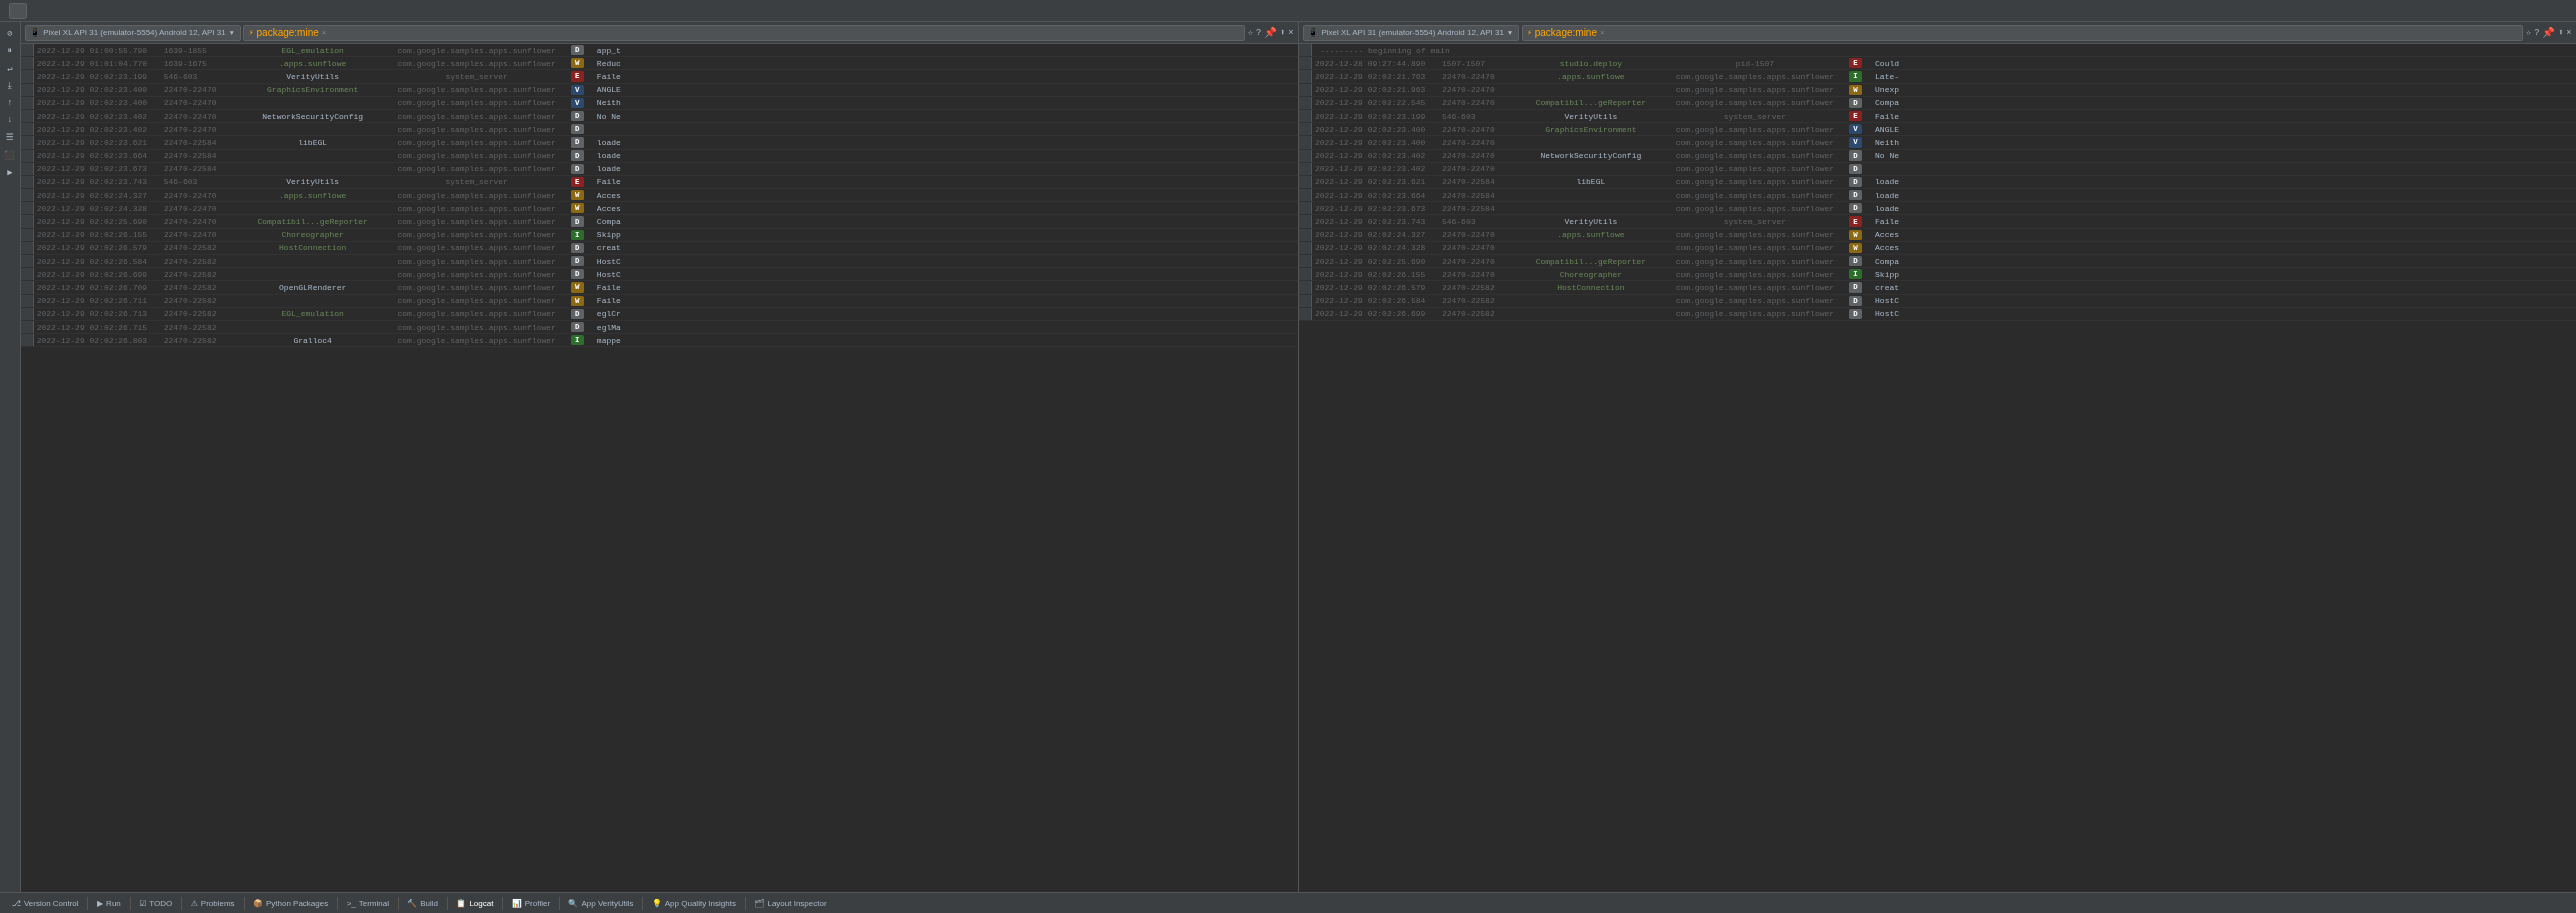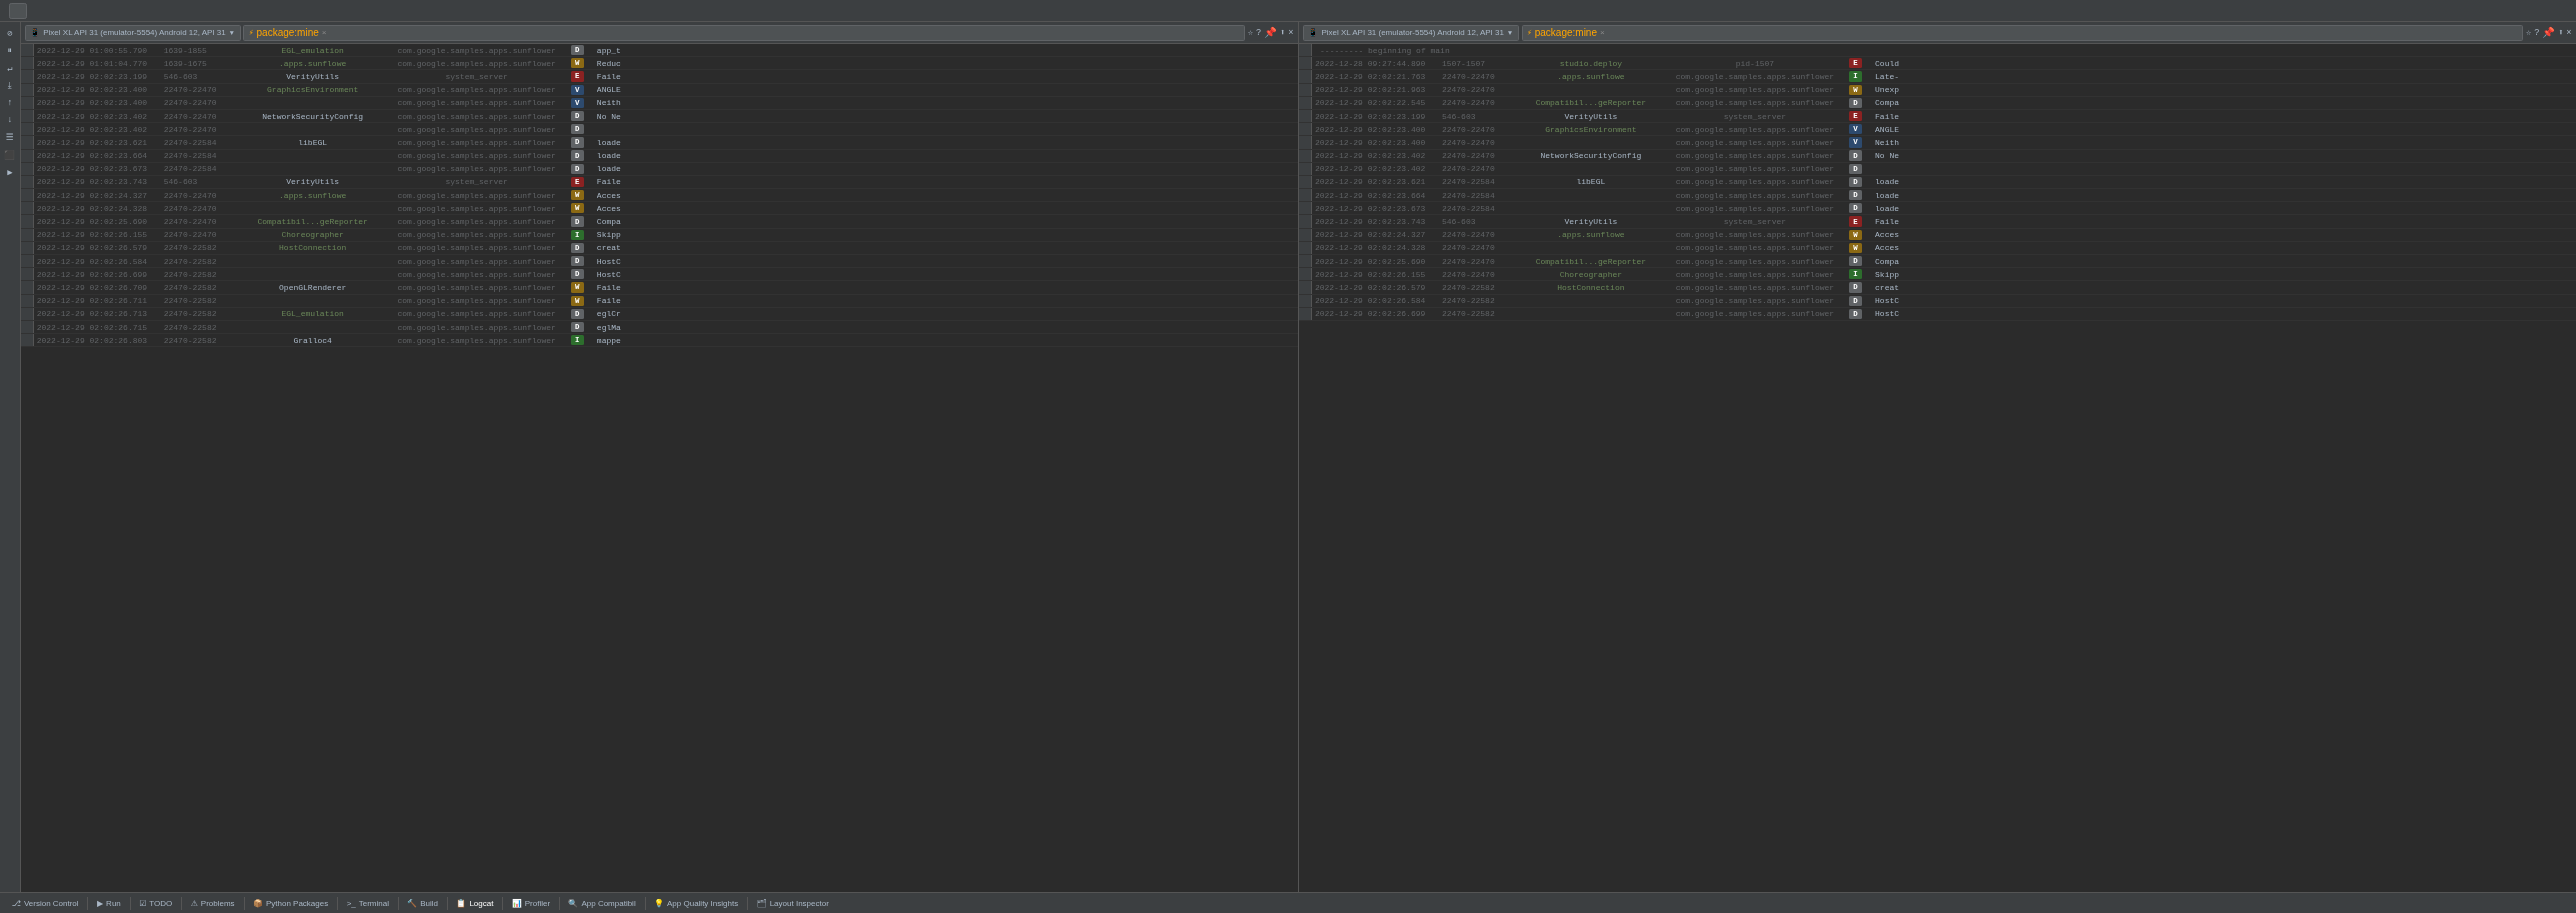--- a/index.html
+++ b/index.html
@@ -838,21 +838,21 @@
       <span>Logcat</span>
     </div>
     <div class="bottom-separator"></div>
     <div class="bottom-btn">
       <span class="btn-icon">📊</span>
       <span>Profiler</span>
     </div>
     <div class="bottom-separator"></div>
     <div class="bottom-btn">
       <span class="btn-icon">🔍</span>
-      <span>App Compatibil</span>
+      <span>App VerityUtils</span>
     </div>
     <div class="bottom-separator"></div>
     <div class="bottom-btn">
       <span class="btn-icon">💡</span>
       <span>App Quality Insights</span>
     </div>
     <div class="bottom-separator"></div>
     <div class="bottom-btn">
       <span class="btn-icon">🗂</span>
       <span>Layout Inspector</span>

